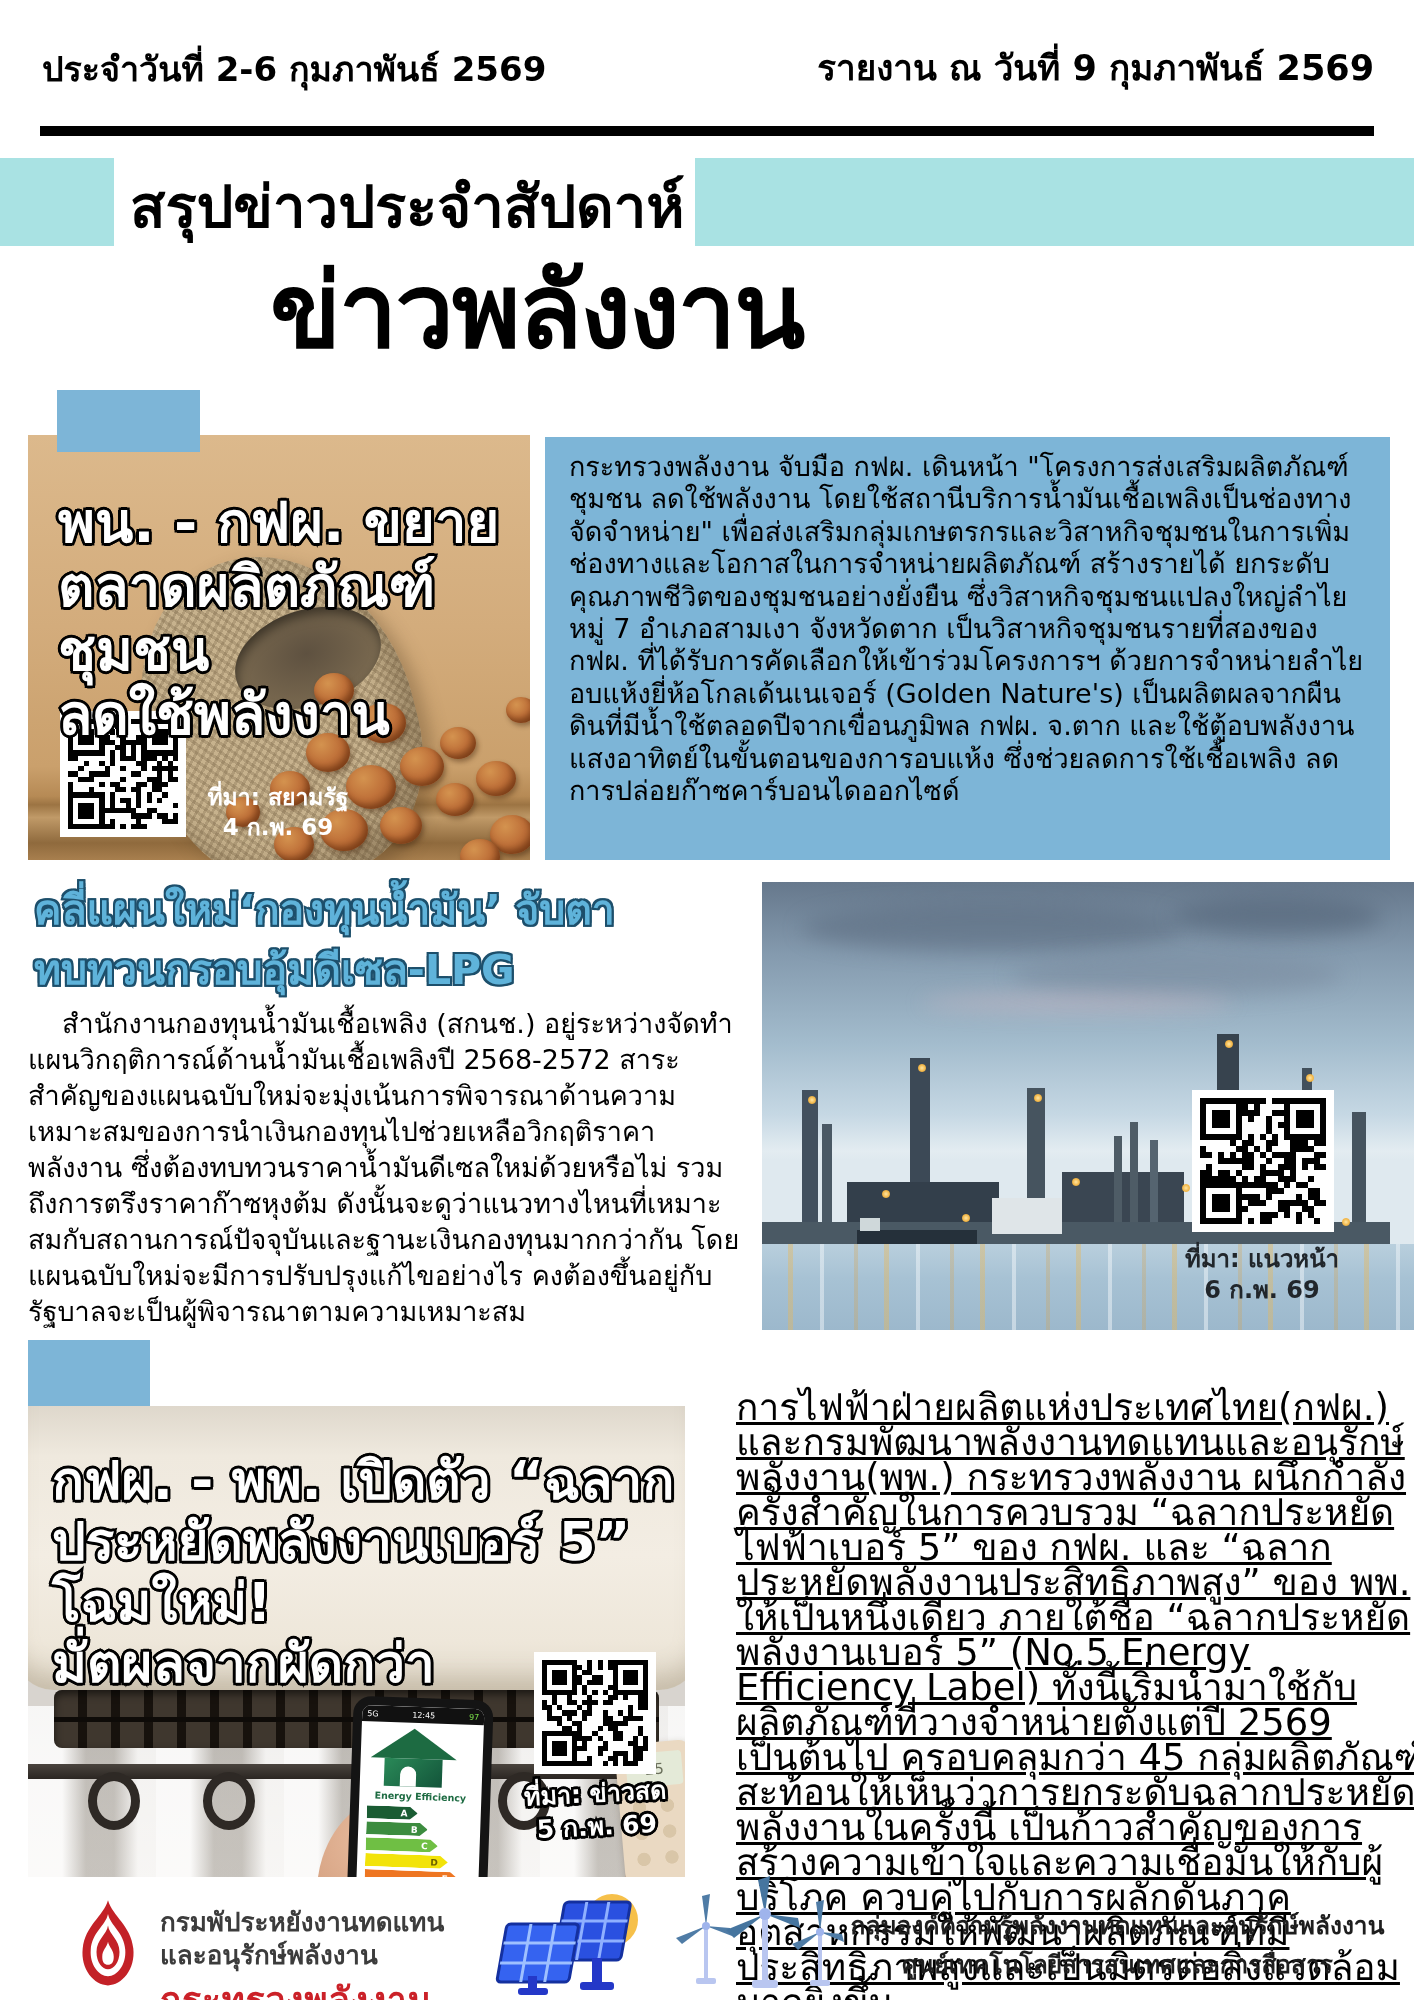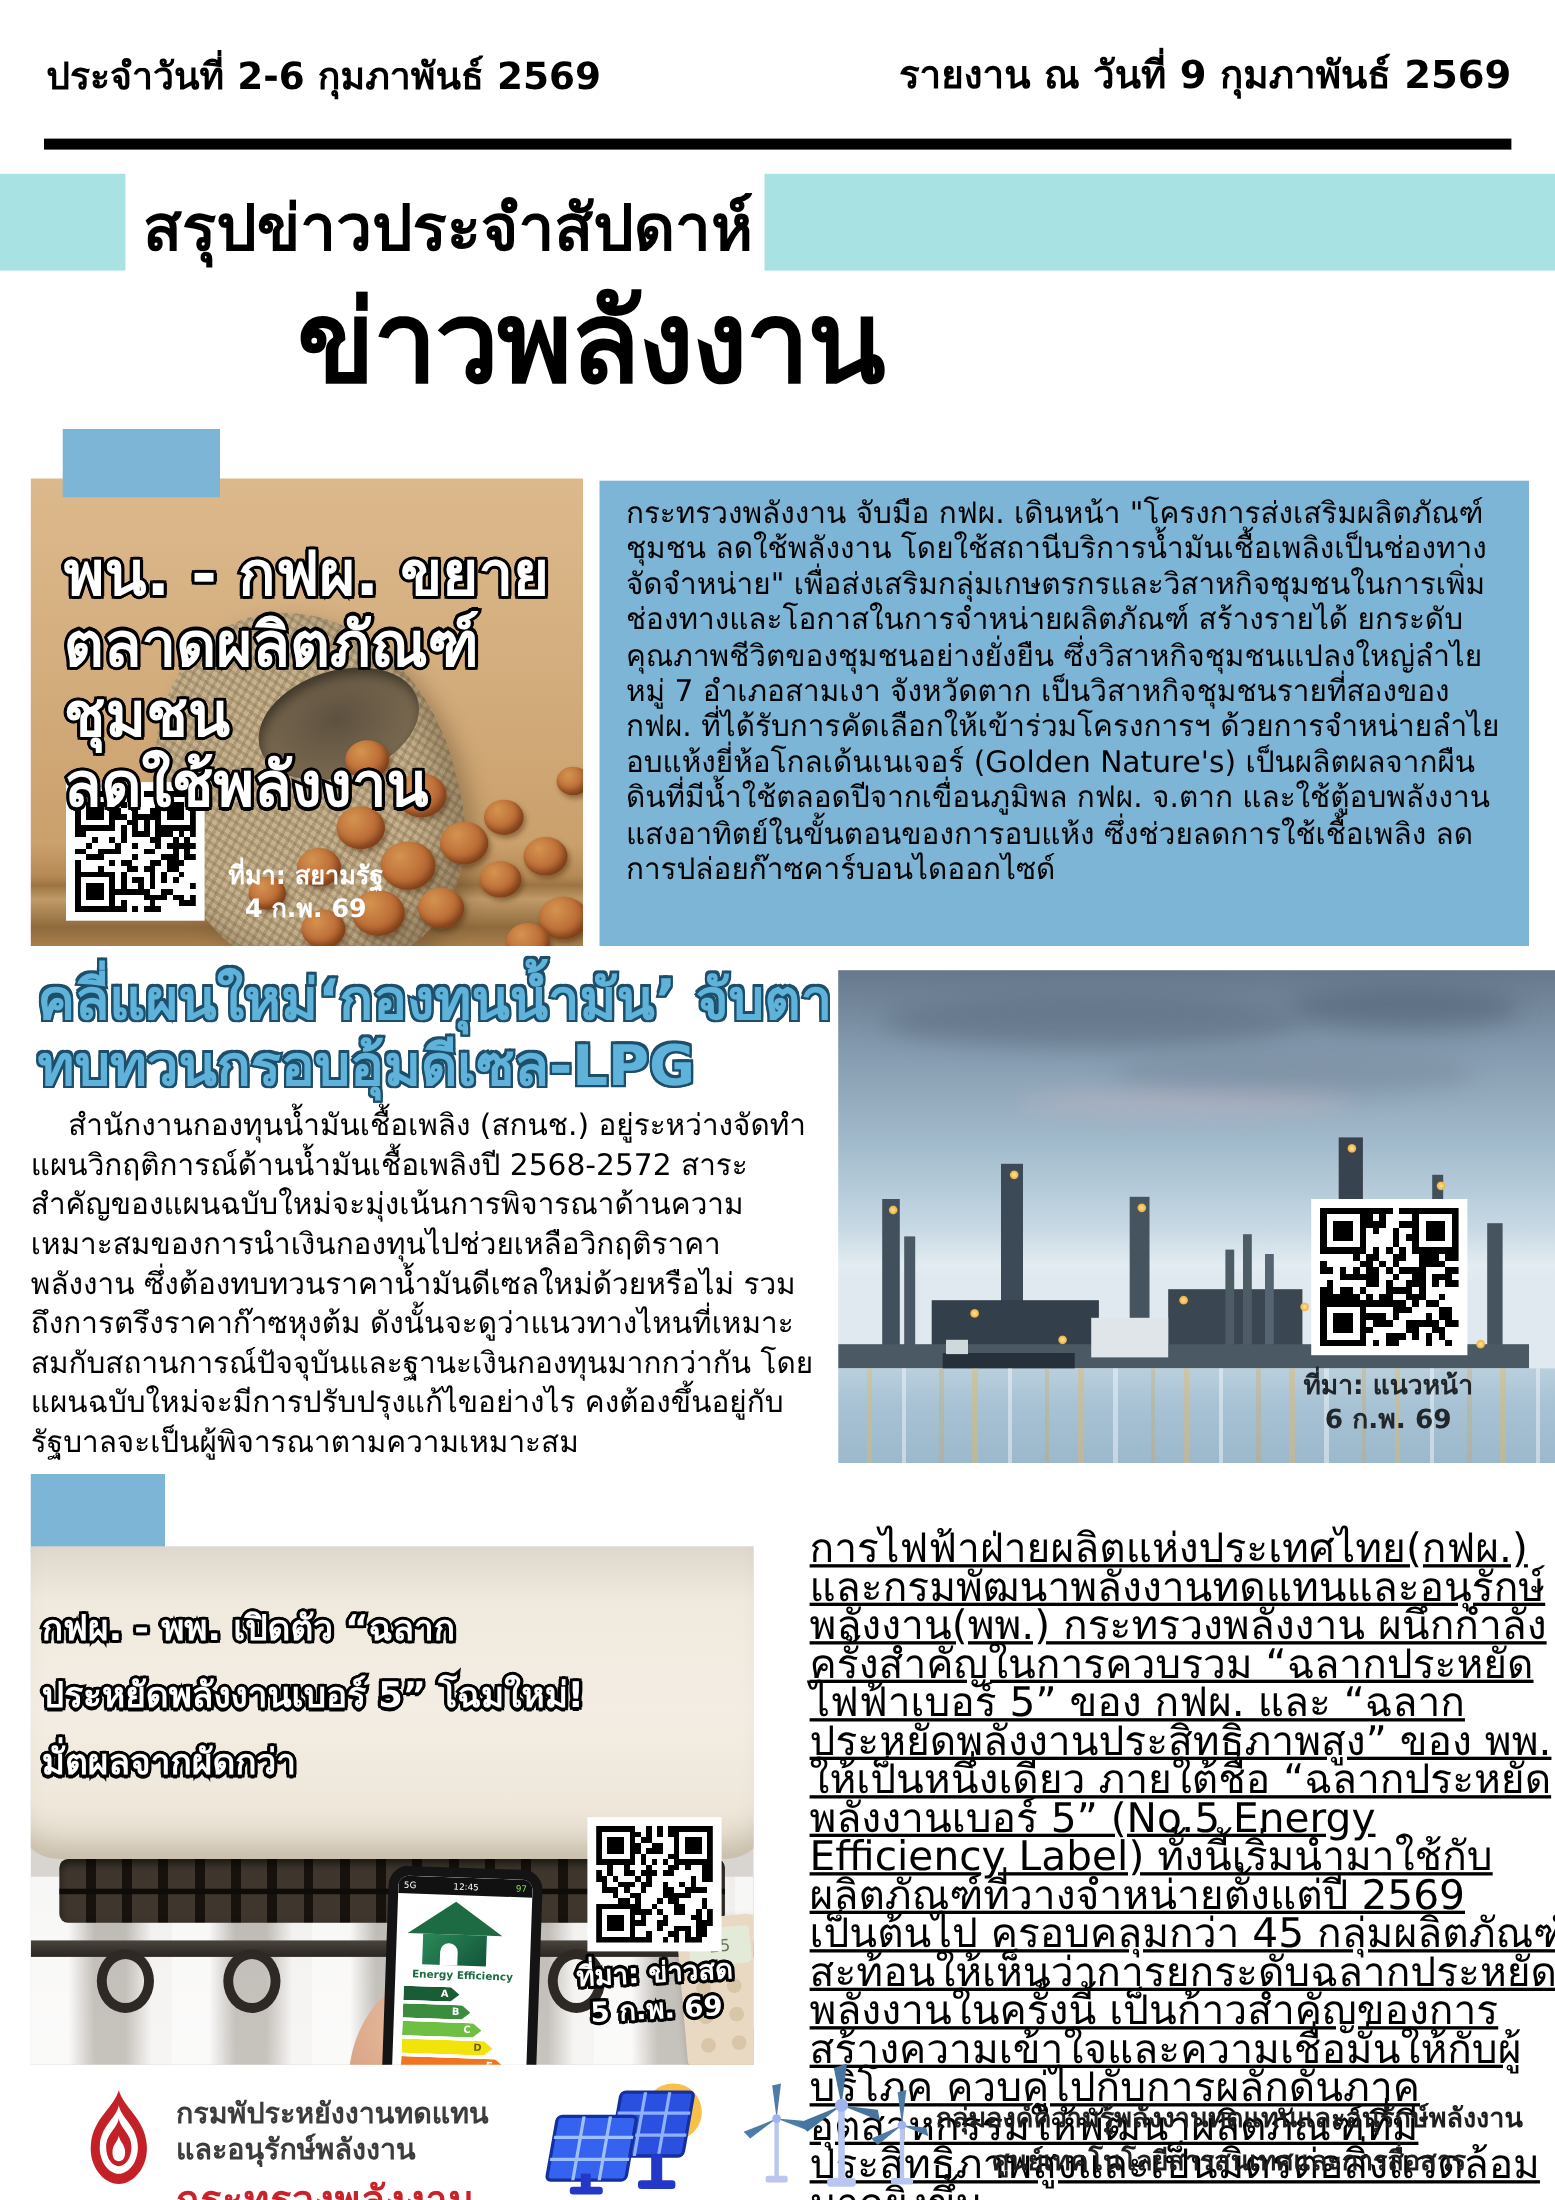--- a/index.html
+++ b/index.html
@@ -41,21 +41,21 @@
   .longan{position:absolute;border-radius:50%;
     background:radial-gradient(circle at 35% 30%,#d4934f 0%,#c0723a 45%,#93481f 100%);
     box-shadow:2px 3px 5px rgba(70,40,15,.45), inset -3px -4px 6px rgba(90,40,10,.55);}
   .h1-lines{position:absolute;left:30px;top:56px;font-size:56px;line-height:64px;z-index:2;}
   .qr1{left:32px;top:276px;width:126px;height:126px;}
   .src1{left:160px;top:348px;width:180px;color:#fff;font-size:23px;}
   .bluebox1{left:545px;top:437px;width:845px;height:423px;background:#7db5d7;box-sizing:border-box;
     padding:14px 22px 0 24px;font-size:27px;line-height:32.4px;}
 
   
-  .h2-lines{left:34px;top:880px;font-size:51px;line-height:60px;font-weight:800;color:#5fb3da;
+  .h2-lines{left:34px;top:880px;font-size:41px;line-height:60px;font-weight:800;color:#5fb3da;
     -webkit-text-stroke:4px #1d4f6b;paint-order:stroke fill;
     text-shadow:2px 2px 0 #1d4f6b,-2px 2px 0 #1d4f6b,2px -2px 0 #1d4f6b,-2px -2px 0 #1d4f6b;}
   .body2{left:28px;top:1006px;width:712px;font-size:27px;line-height:36px;text-indent:34px;}
   .fig2{left:762px;top:882px;width:678px;height:448px;
     background:linear-gradient(180deg,#66788c 0%,#849aae 16%,#a3bccd 36%,#c6d8e4 52%,#e3ecf1 60%,#dfe9ef 62%);}
   .cloud{position:absolute;border-radius:50%;filter:blur(10px);}
   .tower{position:absolute;}
   .waterz{position:absolute;left:0;right:0;bottom:0;height:86px;
     background:linear-gradient(180deg,#b9cfdd 0%,#a7c2d4 40%,#9cb8cc 100%);}
   .water-streaks{position:absolute;left:0;right:0;bottom:0;height:86px;opacity:.8;
@@ -74,21 +74,21 @@
     background:repeating-linear-gradient(90deg,rgba(255,255,255,.85) 0 34px,rgba(164,160,154,.45) 58px 86px,rgba(255,255,255,.7) 110px 128px);}
   .rod{position:absolute;left:0;right:0;top:358px;height:15px;background:linear-gradient(180deg,#4a443e,#2b2622);}
   .ring{position:absolute;top:366px;width:34px;height:40px;border:9px solid #2e2925;border-radius:50%;background:transparent;}
   .acbody{position:absolute;left:-14px;right:-14px;top:-16px;height:300px;border-radius:0 0 40px 40px;
     background:linear-gradient(180deg,#d9d2c6 0%,#efe9de 22%,#f3ede3 55%,#eee7da 84%,#e2dacb 100%);
     box-shadow:inset 0 -14px 22px rgba(150,135,110,.35);}
   .vent{position:absolute;left:26px;right:26px;top:284px;height:58px;border-radius:8px;
     background:repeating-linear-gradient(90deg,#3f372e 0 24px,#17120d 24px 33px);
     box-shadow:inset 0 4px 8px rgba(0,0,0,.6);}
   .vent-bar{position:absolute;left:26px;right:26px;top:311px;height:5px;background:#0e0b08;}
-  .h3-lines{position:absolute;left:10px;top:44px;font-size:32px;line-height:61px;z-index:2;}
+  .h3-lines{position:absolute;left:24px;top:44px;font-size:53px;line-height:61px;z-index:2;}
   .qr3{left:506px;top:246px;width:122px;height:122px;z-index:3;}
   .src3{left:488px;top:372px;width:160px;color:#fff;font-size:25px;transform:rotate(-3deg);z-index:3;}
   .hand{position:absolute;background:radial-gradient(circle at 40% 30%,#e7bb9d,#d39e7e 70%,#c08a69);border-radius:50%;}
   .phone{position:absolute;left:322px;top:292px;width:122px;height:200px;background:#fff;border:9px solid #141414;
     border-radius:18px;transform:rotate(2deg);overflow:hidden;z-index:2;}
   .ph-status{position:absolute;left:0;right:0;top:0;height:16px;background:#111;color:#fff;
     display:flex;justify-content:space-between;align-items:center;font-size:8px;padding:0 5px;}
   .ph-batt{color:#7ce24a;}
   .house{position:absolute;left:18px;top:22px;width:70px;height:58px;}
   .roof{position:absolute;left:-8px;top:0;width:0;height:0;border-left:43px solid transparent;border-right:43px solid transparent;

